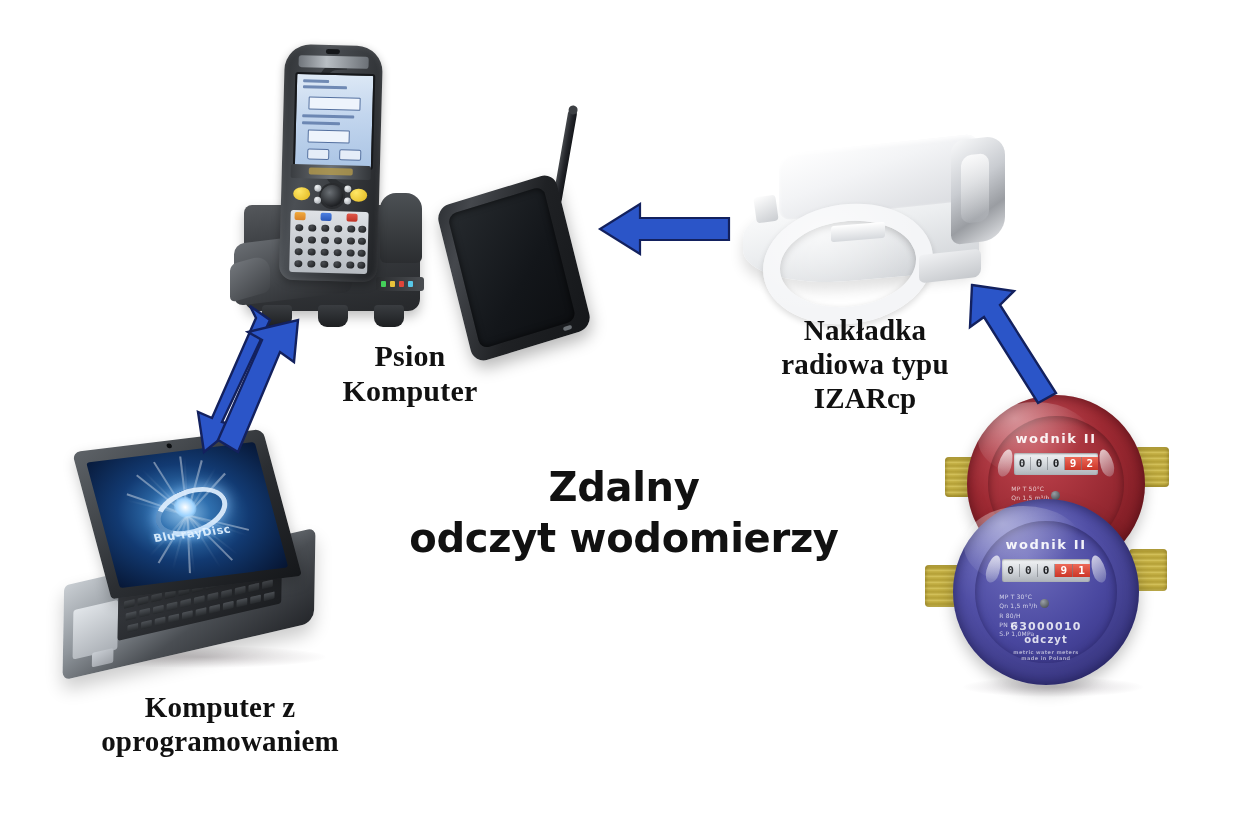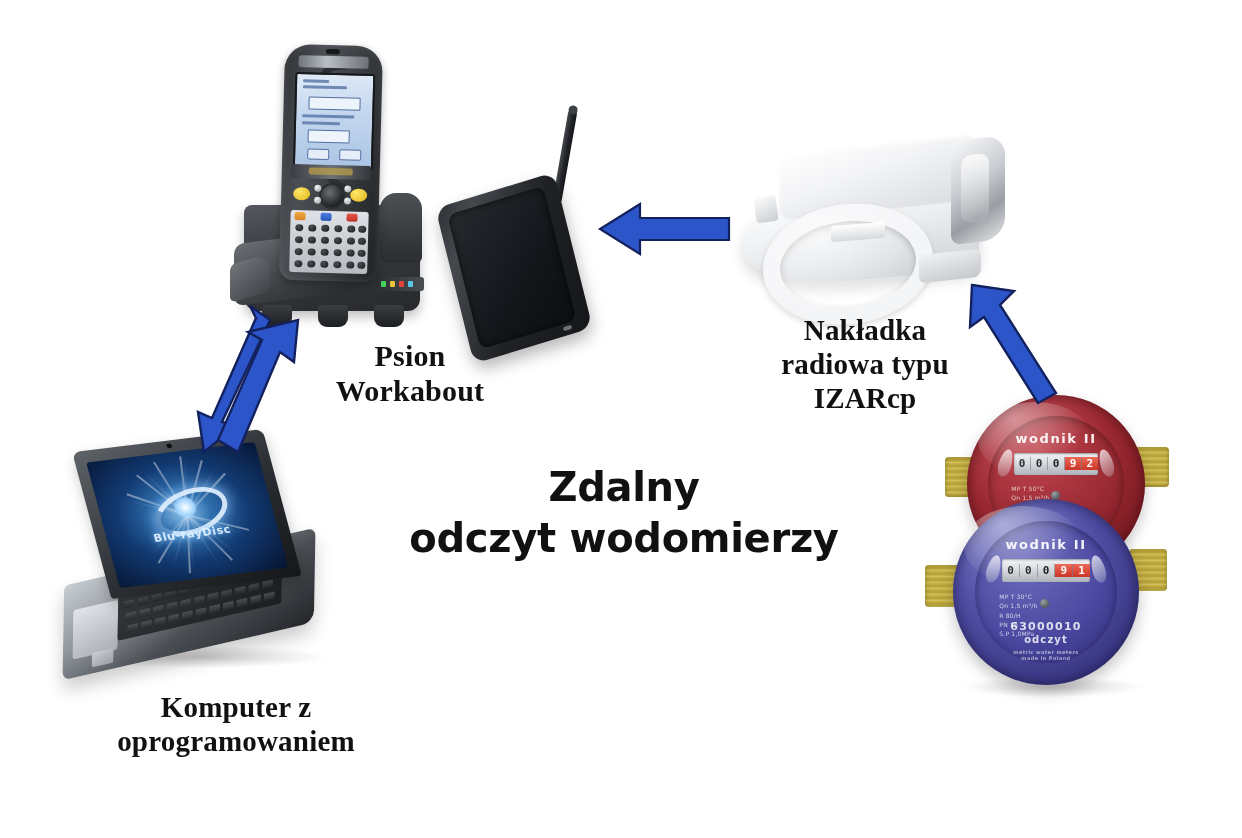--- a/index.html
+++ b/index.html
@@ -17,21 +17,21 @@
     font-family:"Liberation Serif", serif;
     font-weight:bold;
     color:#111111;
     text-align:center;
     line-height:1.18;
     white-space:pre-line;
     letter-spacing:0.2px;
   }
   #label-psion   { left:300px; top:338px; width:220px; font-size:30px; }
   #label-izar    { left:740px; top:313px; width:250px; font-size:29px; }
-  #label-laptop  { left:76px;  top:690px; width:320px; font-size:29px;text-align:center; }
+  #label-laptop  { left:60px;  top:690px; width:320px; font-size:29px;text-align:center; }
   #label-meters  { left:960px; top:688px; width:235px; font-size:29px; }
 
   #title {
     position:absolute;
     left:374px; top:462px; width:500px;
     font-family:"DejaVu Sans", sans-serif;
     font-weight:bold;
     font-size:40px;
     line-height:1.28;
     color:#111111;
@@ -525,21 +525,21 @@
         <div class="kb" style="left:5px;  top:50px;"></div>
           <div class="kb" style="left:18px; top:50px;"></div>
         <div class="kb" style="left:31px; top:50px;"></div>
           <div class="kb" style="left:44px; top:50px;"></div>
         <div class="kb" style="left:57px; top:50px;"></div>
           <div class="kb" style="left:68px; top:50px;"></div>
       </div>
     </div>
   </div>
   <div class="lbl" id="label-psion">Psion
-Workabout</div>
+Komputer</div>
 
   <div class="dev" id="receiver-group">
     <div class="rx-antenna"></div>
     <div class="rx-body">
       <div class="rx-face"></div>
       <div class="rx-led"></div>
     </div>
   </div>
 
   <div class="dev" id="izar-group">

